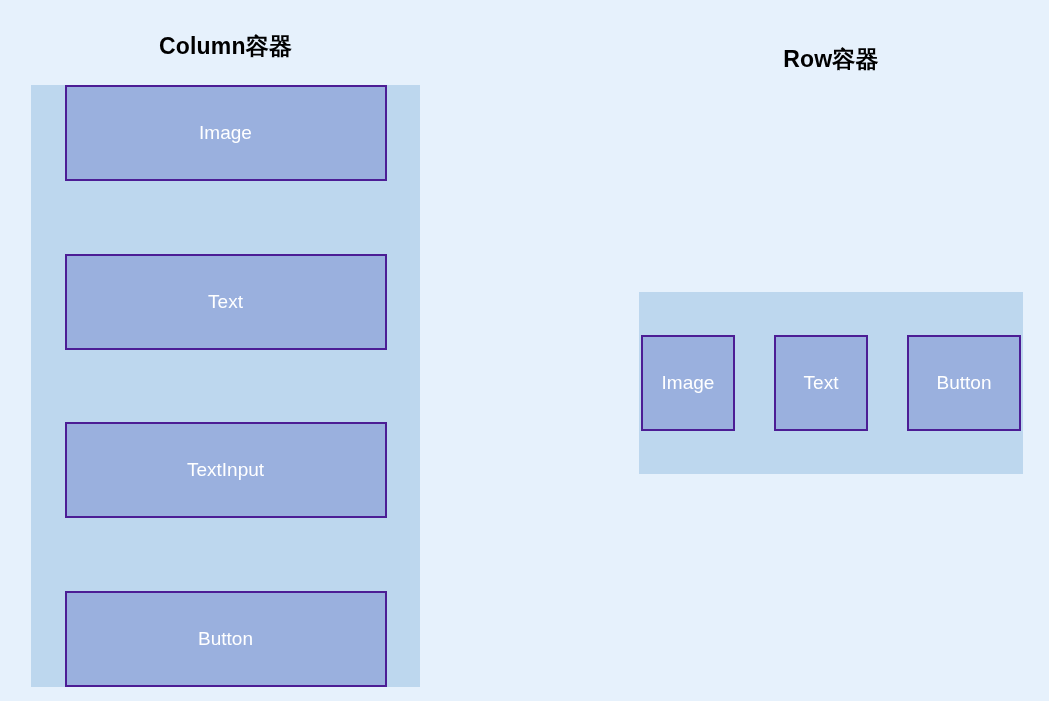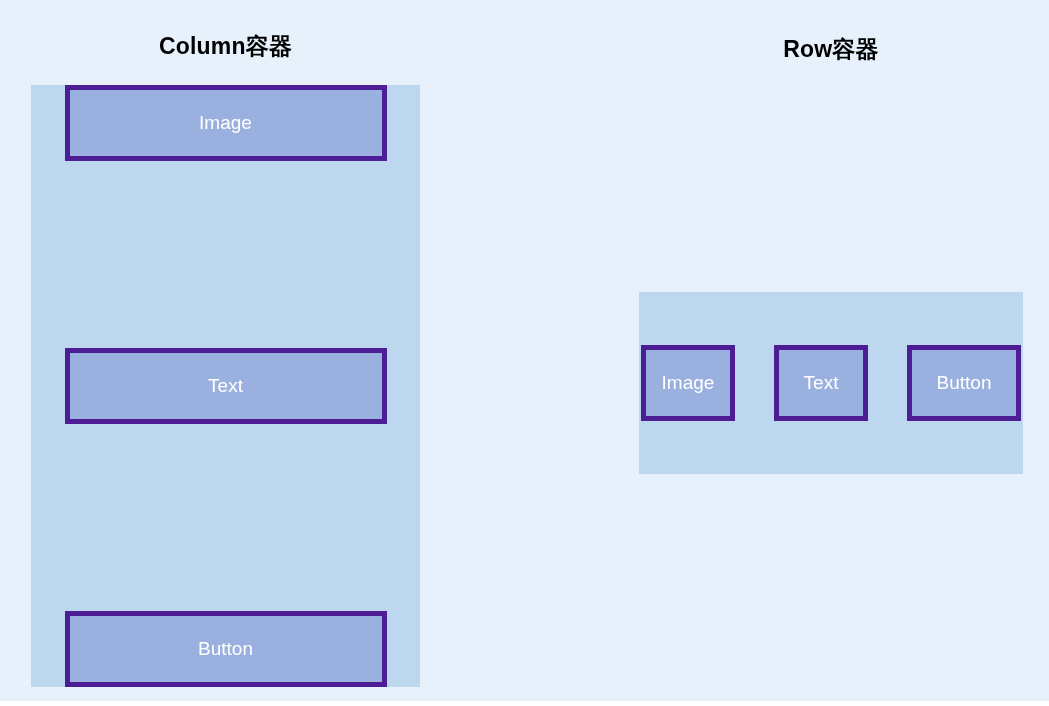--- a/index.html
+++ b/index.html
@@ -22,21 +22,21 @@
     color: #000000;
     letter-spacing: 0.2px;
   }
   #column-title {
     left: 31px;
     top: 31px;
     width: 389px;
   }
   #row-title {
     left: 639px;
-    top: 34px;
+    top: 44px;
     width: 384px;
   }
   .container {
     position: absolute;
     background: #BDD7EE;
     display: flex;
     box-sizing: border-box;
   }
   #column-container {
     left: 31px;
@@ -52,23 +52,23 @@
     top: 292px;
     width: 384px;
     height: 182px;
     flex-direction: row;
     justify-content: space-between;
     align-items: center;
     padding: 0 2px;
   }
   .box {
     box-sizing: border-box;
-    height: 76px;
+    height: 96px;
     background: #9AB0DE;
-    border: 5px solid #4c1d95;
+    border: 2px solid #4c1d95;
     display: flex;
     align-items: center;
     justify-content: center;
     color: #FFFFFF;
     font-size: 19px;
     font-weight: 400;
   }
   .col-box {
     width: 322px;
   }
@@ -95,20 +95,23 @@
 <div id="row-title" class="section-title">Row容器</div>
 
 <div id="column-container" class="container">
   <div class="box col-box">
     <span>Image</span>
   </div>
   <div class="box col-box">
     <span>Text</span>
   </div>
   <div class="box col-box">
+    <span>TextInput</span>
+  </div>
+  <div class="box col-box">
     <span>Button</span>
   </div>
 </div>
 
 <div id="row-container" class="container">
   <div class="box row-box-sm">
     <span>Image</span>
   </div>
   <div class="box row-box-sm">
     <span>Text</span>

